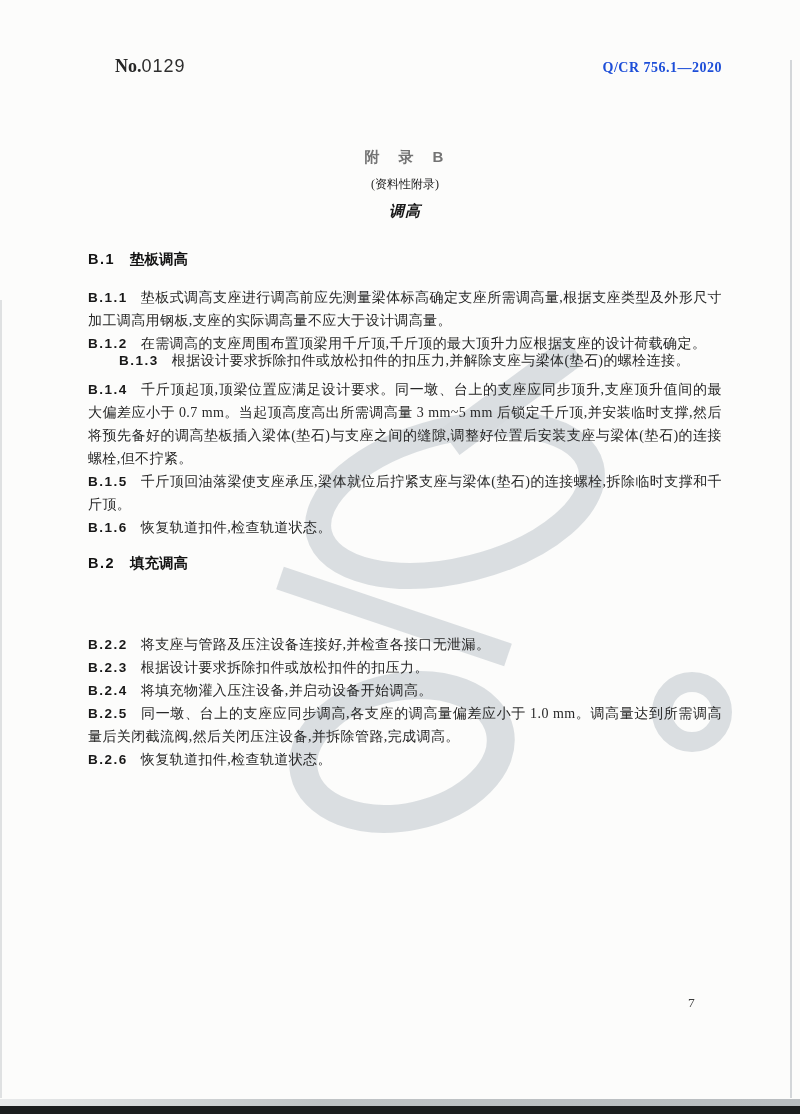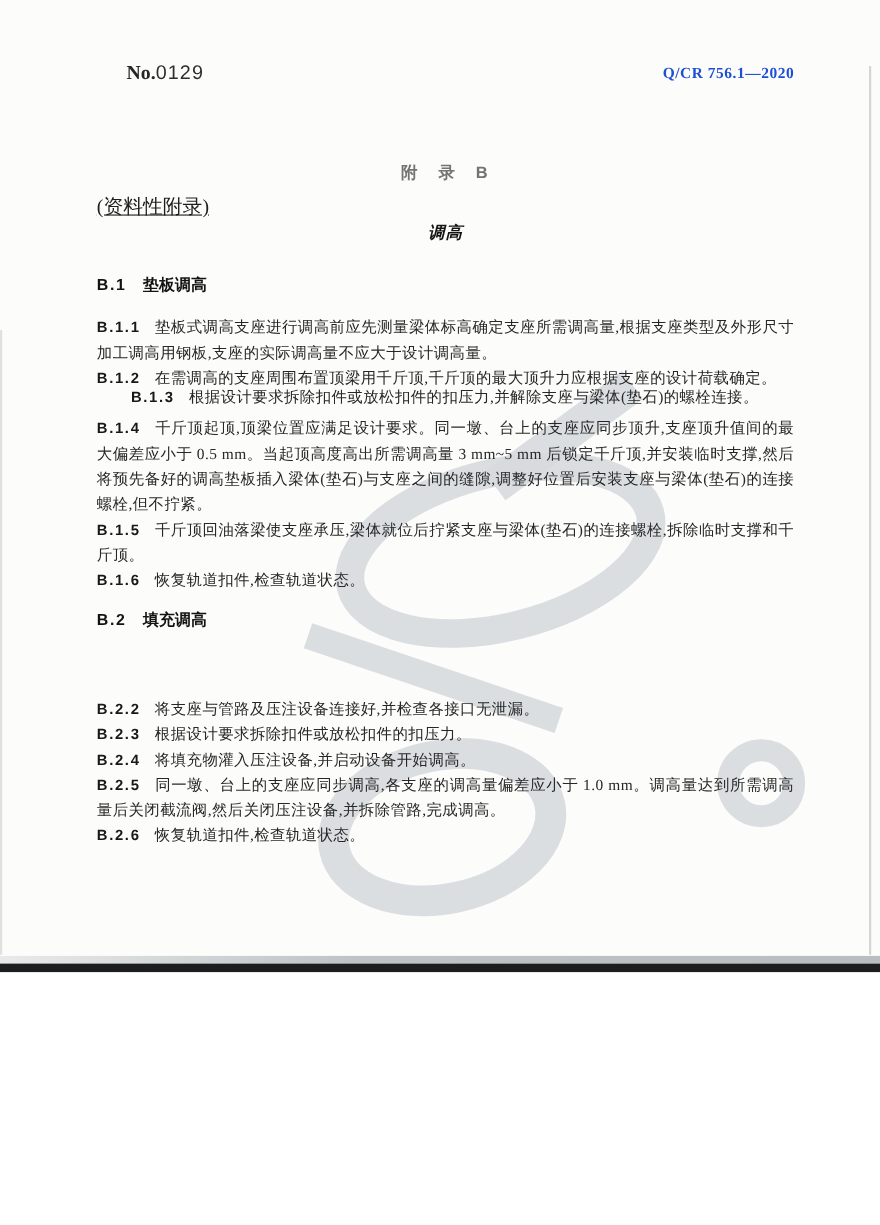--- a/index.html
+++ b/index.html
@@ -1,36 +1,36 @@
 <!DOCTYPE html>
 <html><head>
 <meta charset="utf-8">
 <style>
   html,body{margin:0;padding:0;background:#ffffff;}
   .page{
     position:relative;
-    width:800px;height:884px;
+    width:800px;height:1114px;
     background:#fcfcfb;
     overflow:hidden;
     font-family:"Liberation Serif", serif;
     color:#262626;
   }
   .watermark{position:absolute;left:0;top:0;z-index:0;}
   .content{position:absolute;left:88px;width:634px;top:0;height:100%;z-index:2;}
 
   
   .hdr-left{position:absolute;left:27px;top:56px;font-size:18px;}
   .hdr-left .no{font-weight:bold;font-family:"Liberation Serif",serif;}
   .hdr-left .digits{font-family:"Liberation Sans",sans-serif;letter-spacing:1px;color:#2e2e2e;}
   .hdr-right{position:absolute;right:0;top:60px;font-size:14px;font-weight:bold;letter-spacing:0.5px;color:#1d4ed8;}
 
   
   .t1{position:absolute;left:0;right:0;top:148px;text-align:center;
       font-family:"Liberation Sans",sans-serif;font-weight:bold;font-size:15px;color:#737373;letter-spacing:2px;}
-  .t2{position:absolute;left:0;right:0;top:176px;text-align:left;font-size:18px;color:#1d1d1d;text-decoration:underline;}
+  .t2{position:absolute;left:0;right:0;top:176px;text-align:center;font-size:12px;color:#1d1d1d;}
   .t3{position:absolute;left:0;right:0;top:202px;text-align:center;
       font-family:"Liberation Sans",sans-serif;font-weight:bold;font-size:15px;color:#141414;letter-spacing:1px;font-style:italic;}
 
   
   .sec-heading{position:absolute;left:0;font-family:"Liberation Sans",sans-serif;
       font-weight:bold;font-size:14.5px;color:#131313;}
   .hnum{letter-spacing:1.5px;margin-right:15px;}
   .h-b1{top:250px;}
   .h-b2{top:554px;}
 
@@ -91,21 +91,21 @@
     <div class="t2">(资料性附录)</div>
     <div class="t3">调高</div>
 
     <div class="sec-heading h-b1">
       <span class="hnum">B.1</span><span class="htext">垫板调高</span>
     </div>
 
     <p class="clause p-b11"><span class="cnum">B.1.1</span><span class="ctext">垫板式调高支座进行调高前应先测量梁体标高确定支座所需调高量,根据支座类型及外形尺寸加工调高用钢板,支座的实际调高量不应大于设计调高量。</span></p>
     <p class="clause p-b12"><span class="cnum">B.1.2</span><span class="ctext">在需调高的支座周围布置顶梁用千斤顶,千斤顶的最大顶升力应根据支座的设计荷载确定。</span></p>
     <p class="clause p-b13"><span class="cnum">B.1.3</span><span class="ctext">根据设计要求拆除扣件或放松扣件的扣压力,并解除支座与梁体(垫石)的螺栓连接。</span></p>
-    <p class="clause p-b14"><span class="cnum">B.1.4</span><span class="ctext">千斤顶起顶,顶梁位置应满足设计要求。同一墩、台上的支座应同步顶升,支座顶升值间的最大偏差应小于 0.5 mm。当起顶高度高出所需调高量 3 mm~5 mm 后锁定千斤顶,并安装临时支撑,然后将预先备好的调高垫板插入梁体(垫石)与支座之间的缝隙,调整好位置后安装支座与梁体(垫石)的连接螺栓,但不拧紧。</span></p>
+    <p class="clause p-b14"><span class="cnum">B.1.4</span><span class="ctext">千斤顶起顶,顶梁位置应满足设计要求。同一墩、台上的支座应同步顶升,支座顶升值间的最大偏差应小于 0.7 mm。当起顶高度高出所需调高量 3 mm~5 mm 后锁定千斤顶,并安装临时支撑,然后将预先备好的调高垫板插入梁体(垫石)与支座之间的缝隙,调整好位置后安装支座与梁体(垫石)的连接螺栓,但不拧紧。</span></p>
     <p class="clause p-b15"><span class="cnum">B.1.5</span><span class="ctext">千斤顶回油落梁使支座承压,梁体就位后拧紧支座与梁体(垫石)的连接螺栓,拆除临时支撑和千斤顶。</span></p>
     <p class="clause p-b16"><span class="cnum">B.1.6</span><span class="ctext">恢复轨道扣件,检查轨道状态。</span></p>
 
     <div class="sec-heading h-b2">
       <span class="hnum">B.2</span><span class="htext">填充调高</span>
     </div>
 
     <p class="clause p-b22"><span class="cnum">B.2.2</span><span class="ctext">将支座与管路及压注设备连接好,并检查各接口无泄漏。</span></p>
     <p class="clause p-b23"><span class="cnum">B.2.3</span><span class="ctext">根据设计要求拆除扣件或放松扣件的扣压力。</span></p>
     <p class="clause p-b24"><span class="cnum">B.2.4</span><span class="ctext">将填充物灌入压注设备,并启动设备开始调高。</span></p>

